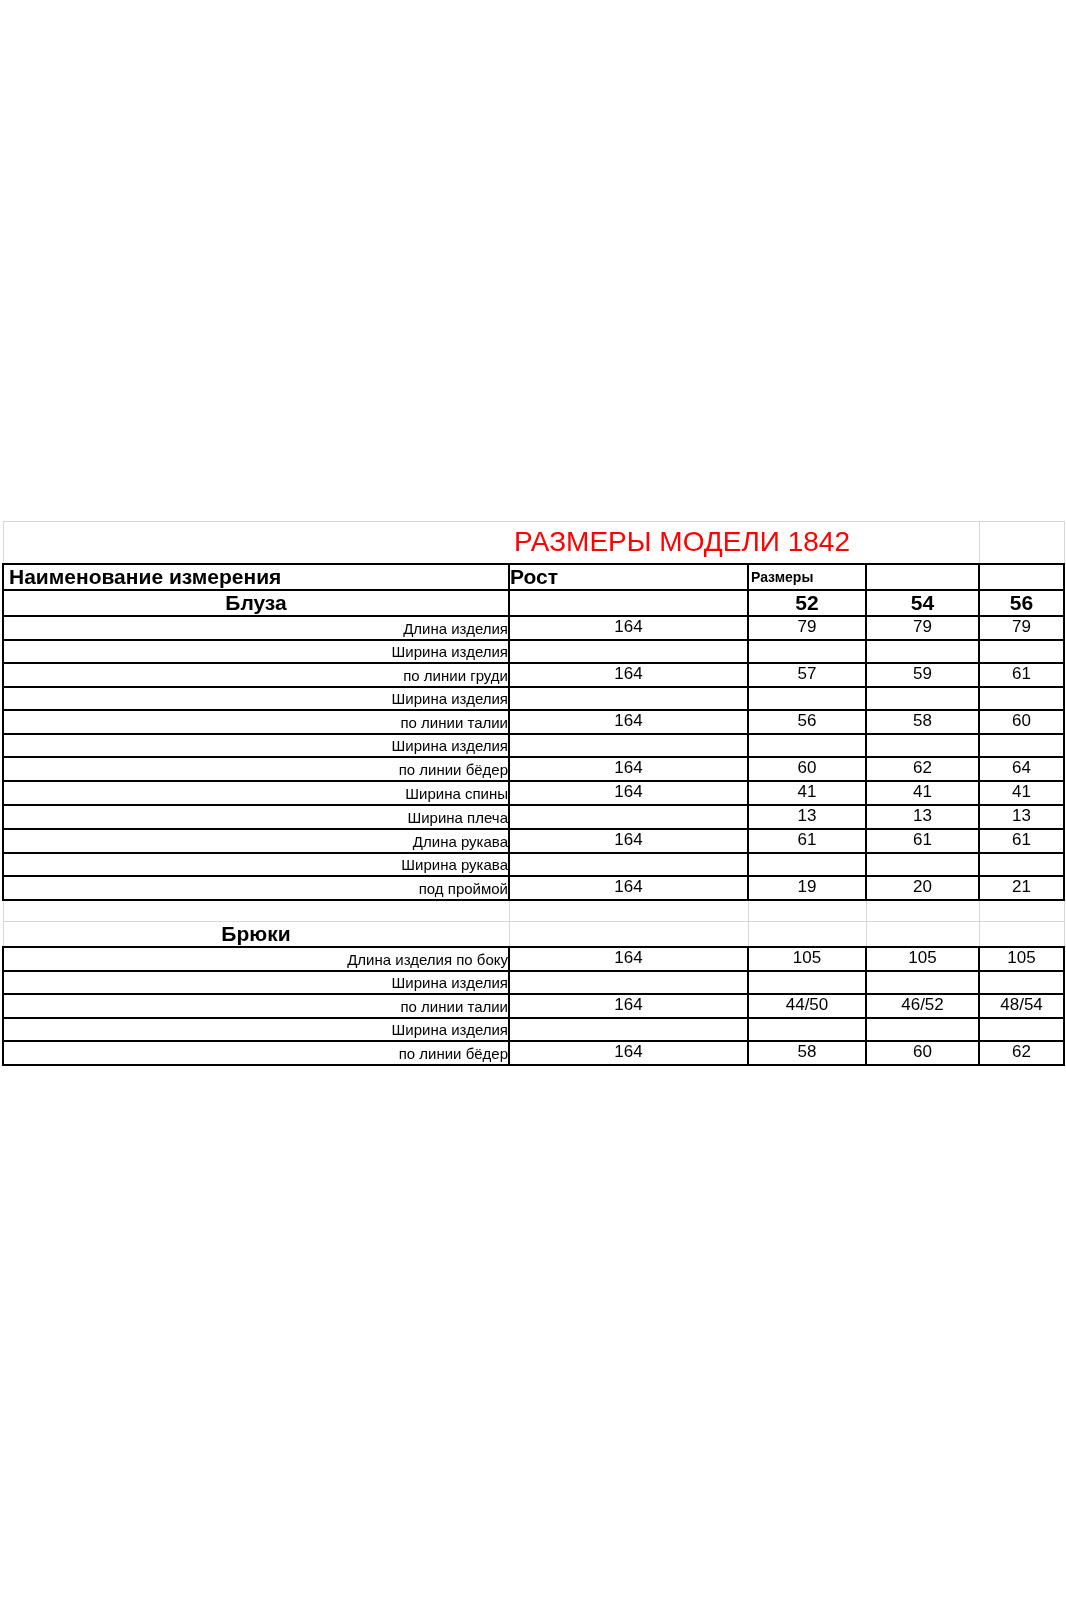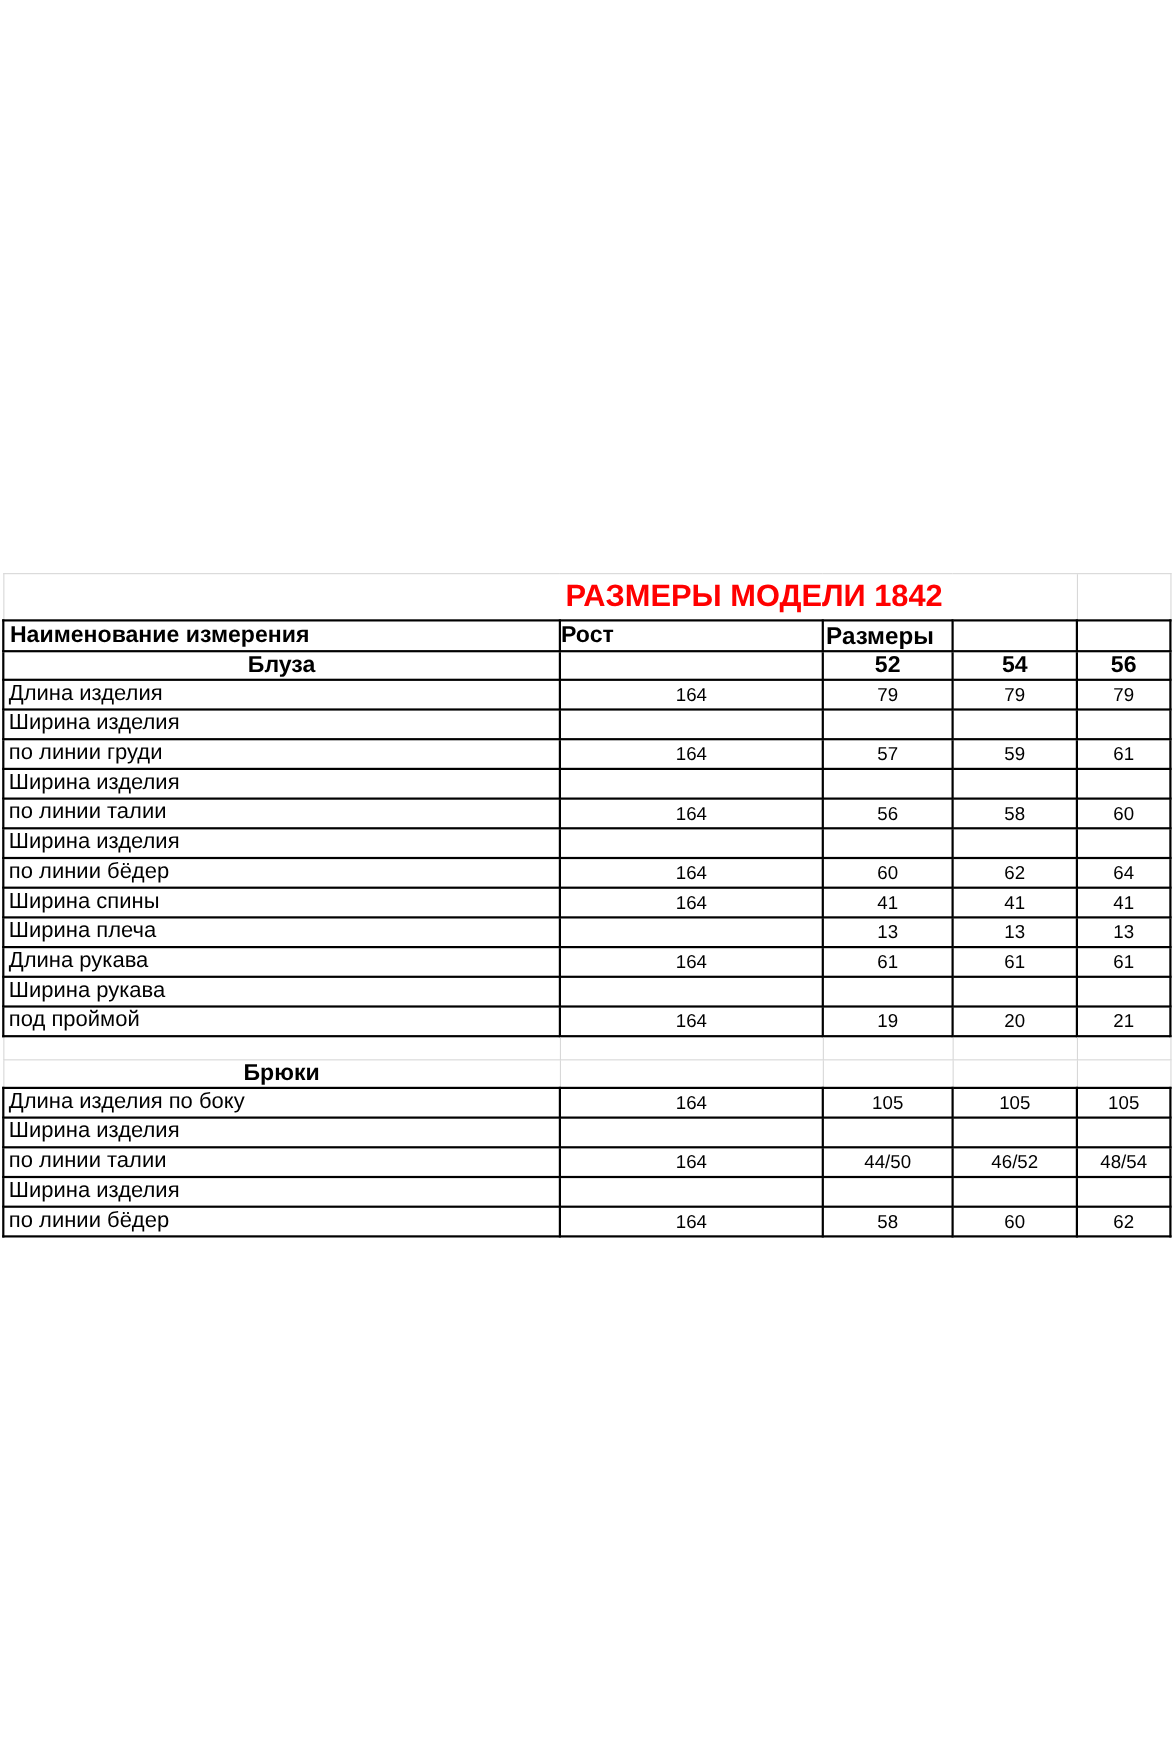--- a/index.html
+++ b/index.html
@@ -31,29 +31,29 @@
   .gl { border-left: 1px solid #d8d8d8; }
   .gr { border-right: 1px solid #d8d8d8; }
   
   .r-title td { height: 42px; }
   .r-head  td { height: 21px; }
   .r-sec   td { height: 16px; }
   .r-data  td { height: 23px; }
   .r-gap   td { height: 22px; }
   
   .title-text {
-    font-weight: bold; font-size: 28px;
+    font-weight: normal; font-size: 28px;
     padding-left: 5px; letter-spacing: 0px;
   }
   .h-name { font-weight: bold; font-size: 21px; text-align: left; padding-left: 5px; }
   .h-rost { font-weight: bold; font-size: 21px; }
-  .h-razm { font-weight: bold; font-size: 22px; text-align: left; padding-left: 2px; }
+  .h-razm { font-weight: bold; font-size: 14px; text-align: left; padding-left: 2px; }
   .sec    { font-weight: bold; font-size: 21px; text-align: center; }
   .size   { font-weight: bold; font-size: 21px; text-align: center; border-radius: 10px; }
-  .lbl    { font-size: 20px; text-align: left;  padding: 0 0 2px 4px; vertical-align: bottom; }
+  .lbl    { font-size: 15px; text-align: right;  padding: 0 0 2px 4px; vertical-align: bottom; }
   .val    { font-size: 17px; text-align: center; padding-bottom: 2px; vertical-align: bottom; }
 </style>
 </head>
 <body>
 
 <div class="sheet">
   <table class="size-table">
     <colgroup>
       <col style="width:506px">
         <col style="width:239px">

